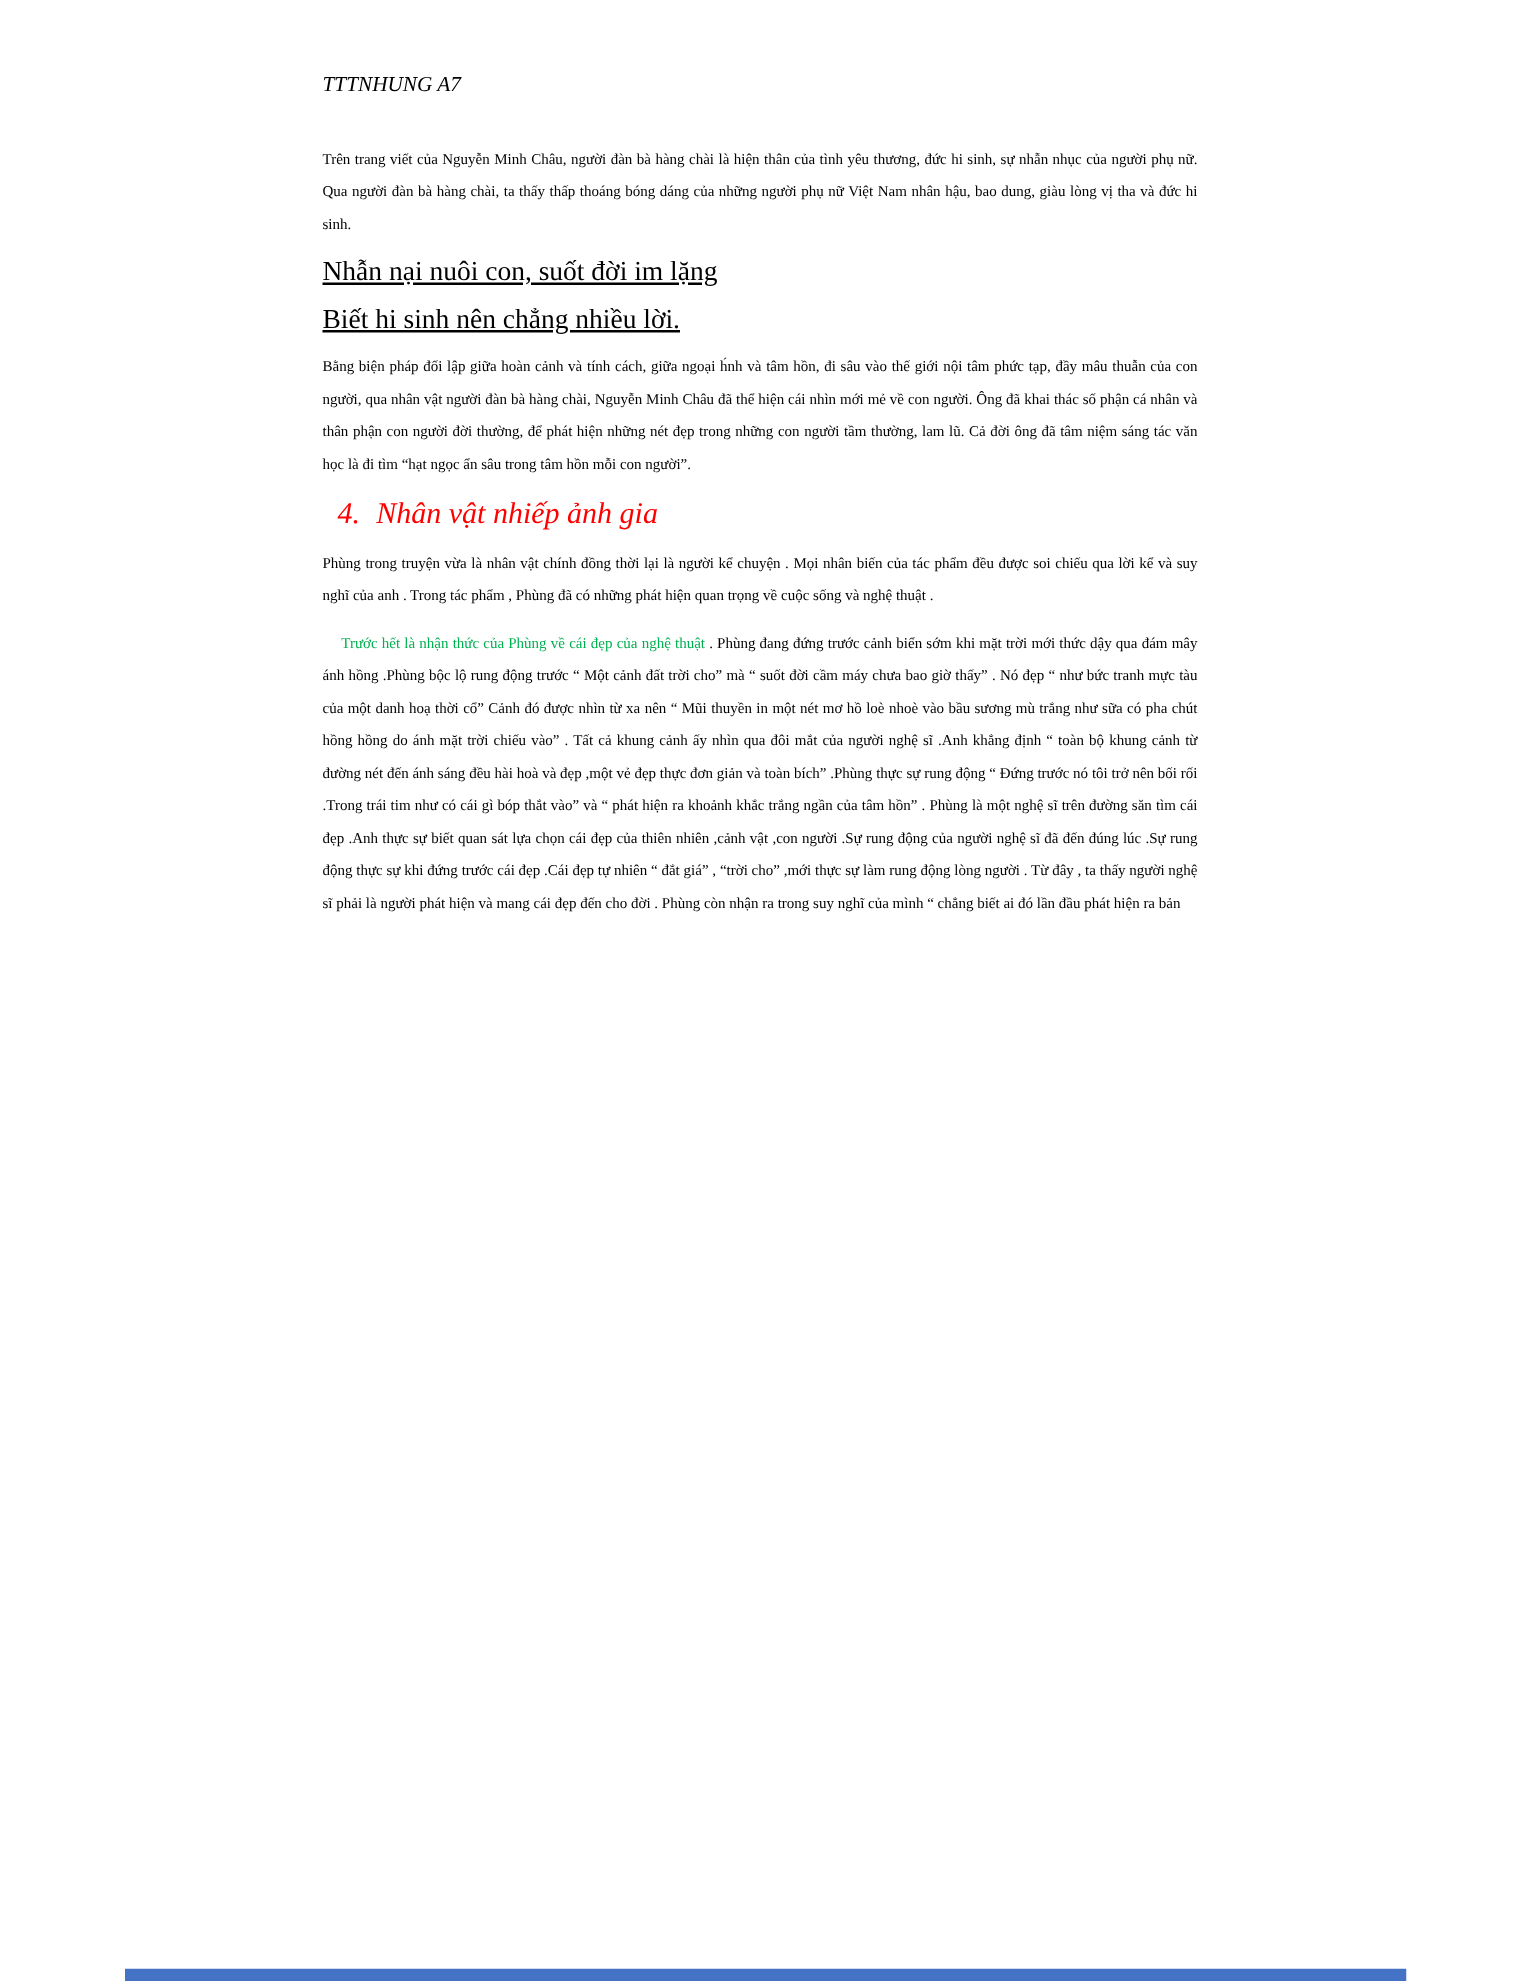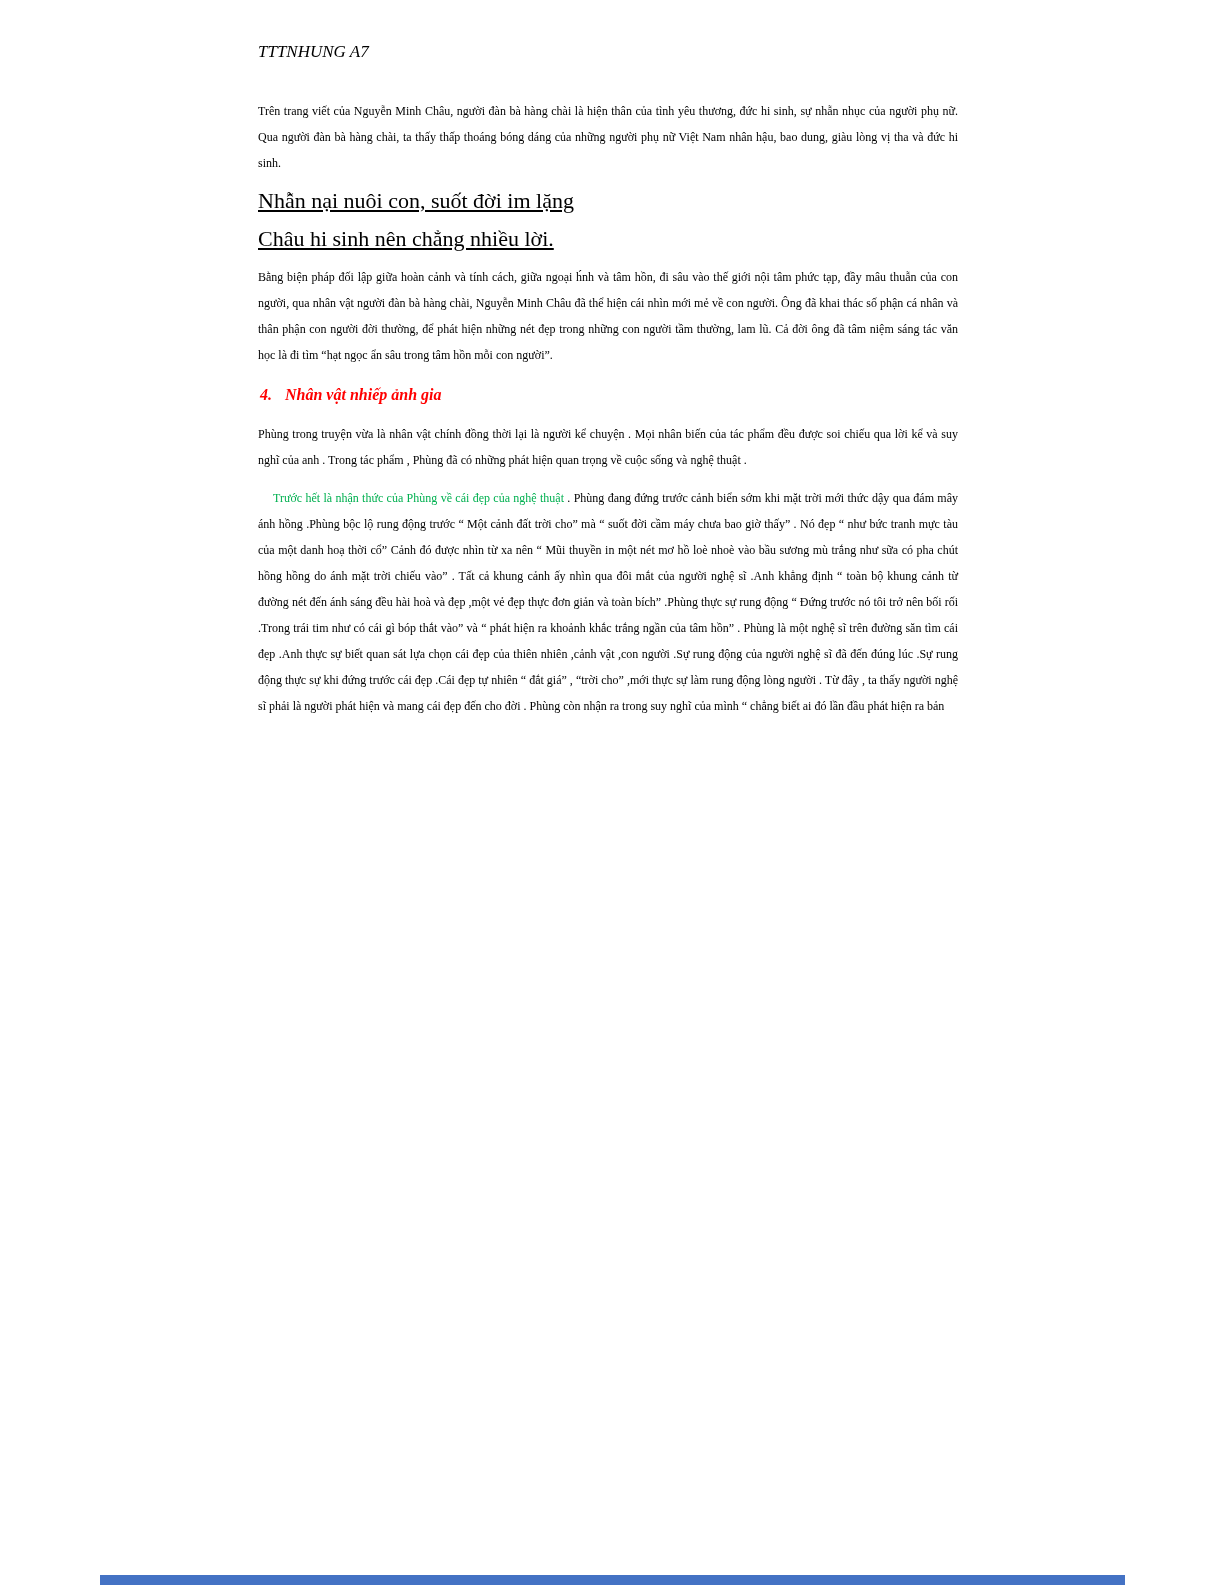--- a/index.html
+++ b/index.html
@@ -9,21 +9,21 @@
     height: 1585px;
     background: #ffffff;
     position: relative;
     overflow: hidden;
     font-family: "Liberation Serif", serif;
     color: #000000;
   }
   .content {
     position: absolute;
     left: 258px;
-    top: 40px;
+    top: 56px;
     width: 700px;
   }
   .doc-header {
     font-style: italic;
     font-size: 17px;
     line-height: 24px;
     margin-bottom: 34px;
   }
   p.body-text {
     font-size: 12px;
@@ -32,25 +32,25 @@
     margin-bottom: 12px;
   }
   p.poem-line {
     font-size: 22px;
     line-height: 26px;
     margin-bottom: 12px;
     text-decoration: underline;
   }
   .section-heading {
     color: var(--color-heading, #ff0000);
-    font-weight: bold;
+    font-weight: normal;
     font-style: italic;
-    font-size: 16px;
+    font-size: 24px;
     line-height: 26px;
-    margin: 14px 0 13px 2px;
+    margin: 14px 0 13px 12px;
   }
   .section-heading .num { margin-right: 13px; }
   .highlight { color: var(--color-highlight, #00b050); margin-left: 15px; }
   .footer-bar {
     position: absolute;
     left: 100px;
     bottom: 0;
     width: 1025px;
     height: 10px;
     background: var(--color-footer_bar, #4472c4);
@@ -61,21 +61,21 @@
 
 <div class="page">
   <div class="content">
 
     <div class="doc-header">TTTNHUNG A7</div>
 
     <p class="body-text">Trên trang viết của Nguyễn Minh Châu, người đàn bà hàng chài là hiện thân của tình yêu thương, đức hi sinh, sự nhẫn nhục của người phụ nữ. Qua người đàn bà hàng chài, ta thấy thấp thoáng bóng dáng của những người phụ nữ Việt Nam nhân hậu, bao dung, giàu lòng vị tha và đức hi sinh.</p>
 
     <p class="poem-line">Nhẫn nại nuôi con, suốt đời im lặng</p>
 
-    <p class="poem-line">Châu hi sinh nên chẳng nhiều lời.</p>
+    <p class="poem-line">Biết hi sinh nên chẳng nhiều lời.</p>
 
 
     <p class="body-text">Bằng biện pháp đối lập giữa hoàn cảnh và tính cách, giữa ngoại h́nh và tâm hồn, đi sâu vào thế giới nội tâm phức tạp, đầy mâu thuẫn của con người, qua nhân vật người đàn bà hàng chài, Nguyễn Minh Châu đã thể hiện cái nhìn mới mẻ về con người. Ông đã khai thác số phận cá nhân và thân phận con người đời thường, để phát hiện những nét đẹp trong những con người tầm thường, lam lũ. Cả đời ông đã tâm niệm sáng tác văn học là đi tìm “hạt ngọc ẩn sâu trong tâm hồn mỗi con người”.</p>
 
     <div class="section-heading">
       <span class="num">4.</span><span>Nhân vật nhiếp ảnh gia</span>
     </div>
 
     <p class="body-text">Phùng trong truyện vừa là nhân vật chính đồng thời lại là người kể chuyện . Mọi nhân biến của tác phẩm đều được soi chiếu qua lời kể và suy nghĩ của anh . Trong tác phẩm , Phùng đã có những phát hiện quan trọng về cuộc sống và nghệ thuật .</p>
 

